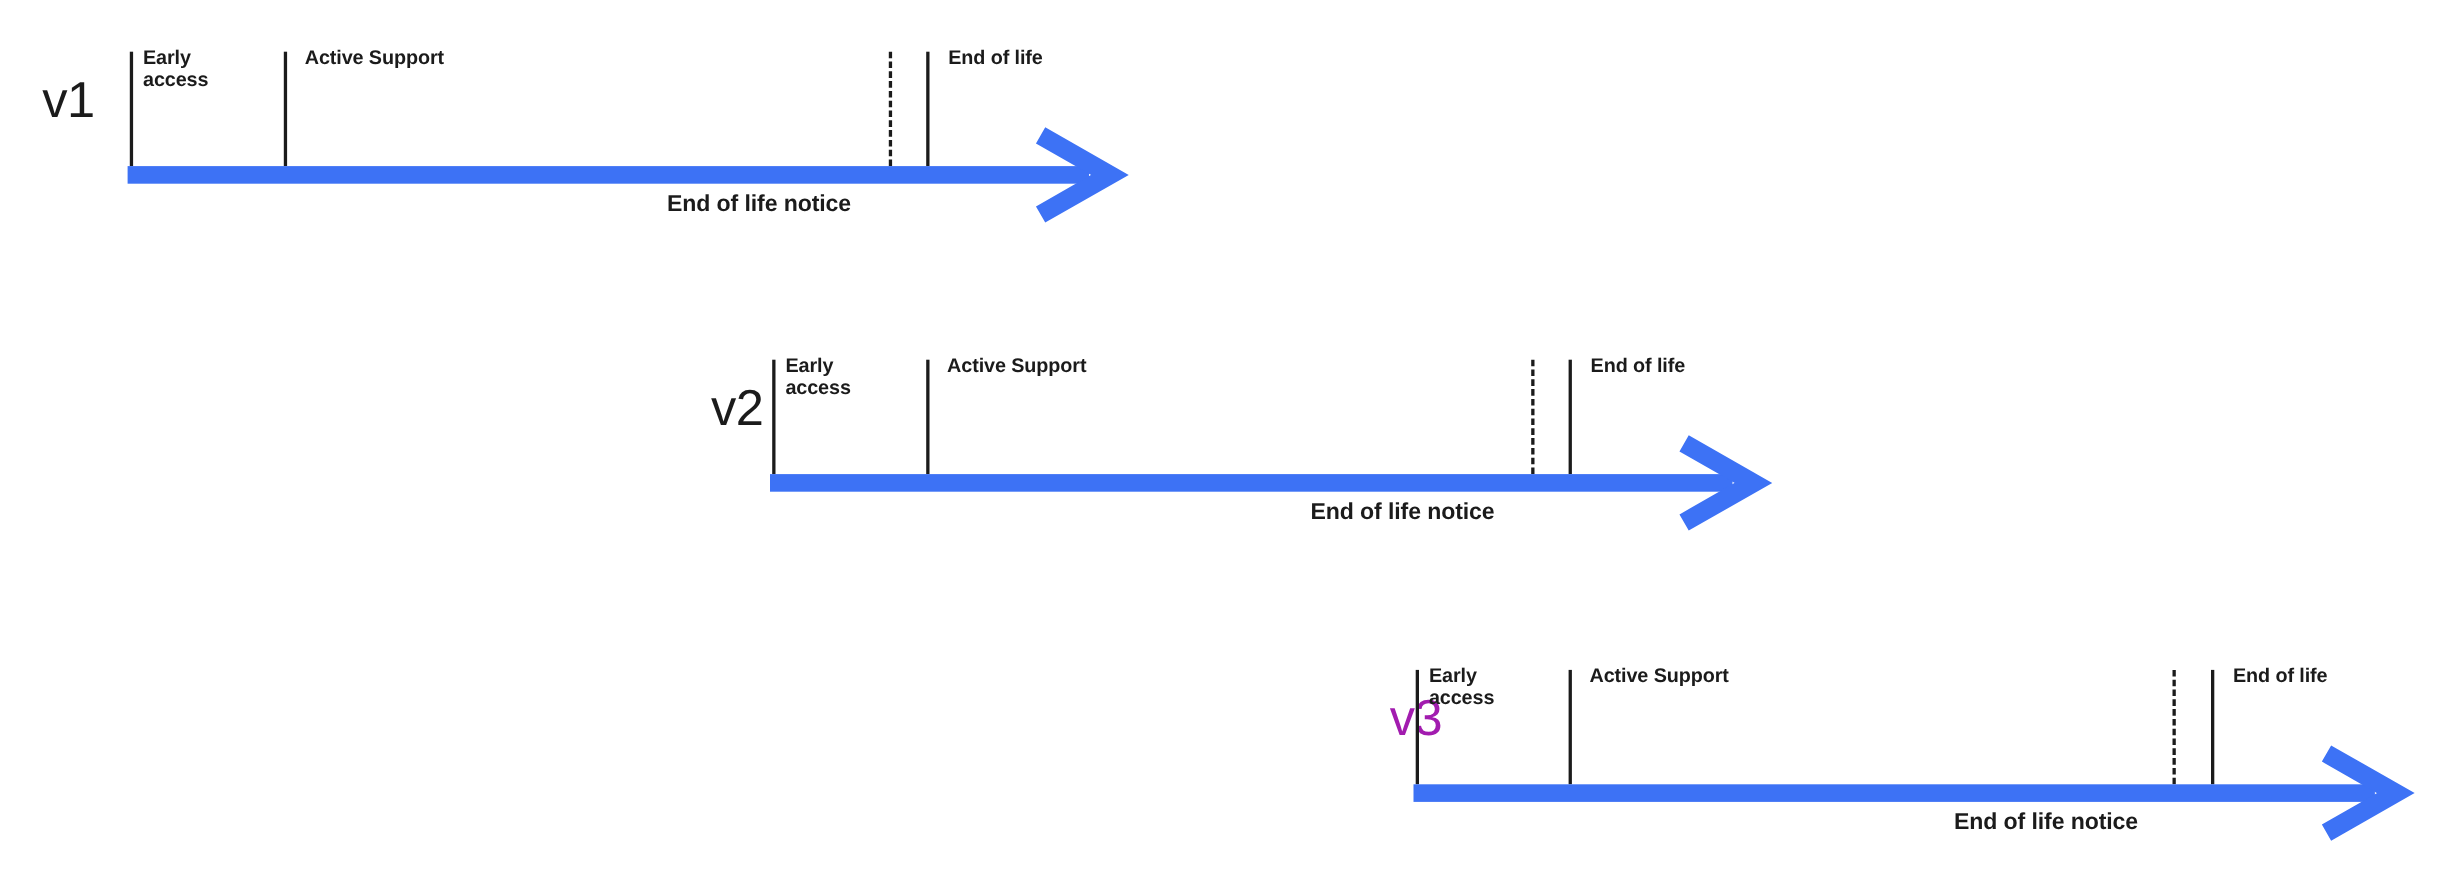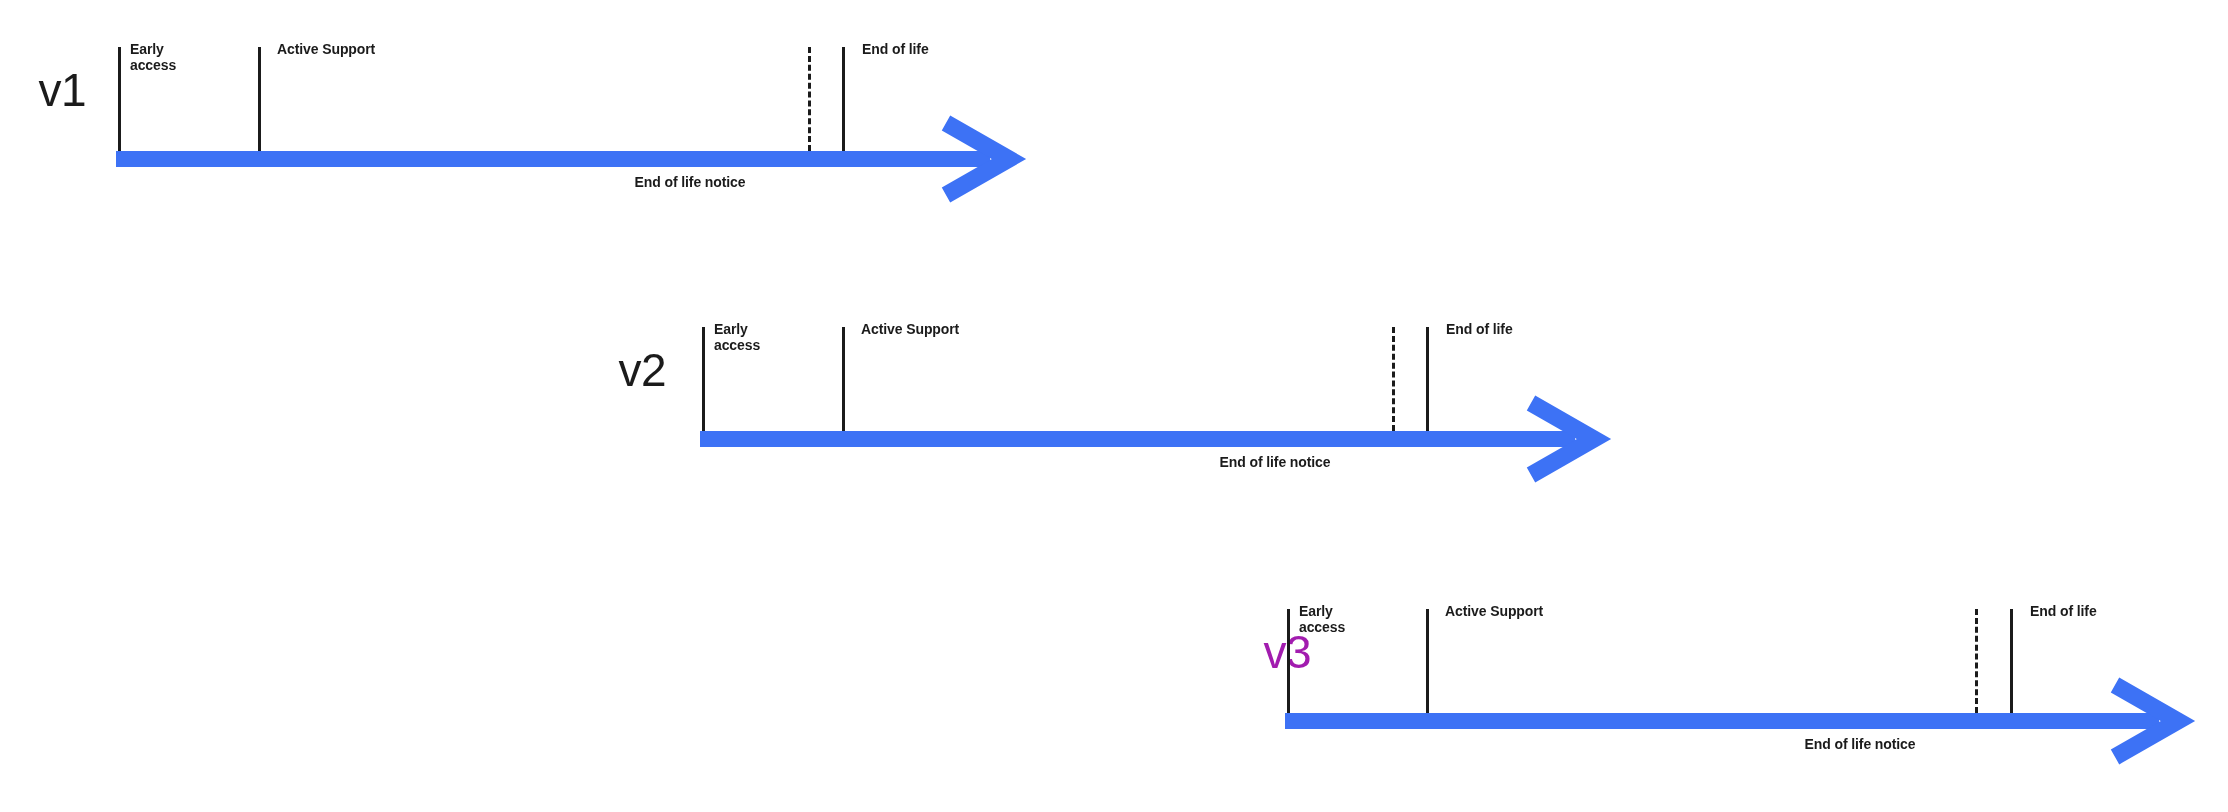--- a/index.html
+++ b/index.html
@@ -38,21 +38,21 @@
   
   .divider-dashed {
     position: absolute;
     width: 0;
     border-left: 3px dashed #1b1b1b;
   }
 
   
   .phase-label {
     position: absolute;
-    font-size: 14px;
+    font-size: 18px;
     font-weight: 700;
     color: #1b1b1b;
     line-height: 1.12;
     white-space: pre-line;
     letter-spacing: -0.1px;
   }
 
   
   .timeline-bar {
     position: absolute;
@@ -60,21 +60,21 @@
     background: #3d72f5;
   }
   .arrow-head {
     position: absolute;
     overflow: visible;
   }
 
   
   .notice-label {
     position: absolute;
-    font-size: 14px;
+    font-size: 21px;
     font-weight: 700;
     color: #1b1b1b;
     white-space: nowrap;
     letter-spacing: -0.1px;
     transform: translateX(-50%);
   }
 </style>
 </head>
 <body>
 
@@ -89,21 +89,21 @@
       <div class="divider" style="left: 842px; top: 47px; height: 104px; background: rgb(27, 27, 27);"></div>
       <div class="phase-label" style="left: 862px; top: 42px; color: rgb(27, 27, 27);">End of life</div>
       <div class="divider-dashed" style="left: 808px; top: 47px; height: 104px; border-left-color: rgb(27, 27, 27);"></div>
       <div class="timeline-bar" style="left: 116px; top: 151px; width: 874px; background: rgb(61, 114, 245);"></div>
       <svg class="arrow-head" width="83" height="100" style="left: 944px; top: 109px;">
         <polyline points="2,14 65,50 2,86" fill="none" stroke="#3d72f5" stroke-width="17" stroke-linecap="butt" stroke-linejoin="miter"></polyline>
       </svg>
       <div class="notice-label" style="left: 690px; top: 174px; color: rgb(27, 27, 27);">End of life notice</div>
     </div>
     <div style="position: absolute; left: 0px; top: 0px; width: 100%; height: 100%;">
-      <div class="version-label" style="left: 666px; top: 370px; color: rgb(27, 27, 27);">v2</div>
+      <div class="version-label" style="left: 694px; top: 370px; color: rgb(27, 27, 27);">v2</div>
       <div class="divider" style="left: 702px; top: 327px; height: 104px; background: rgb(27, 27, 27);"></div>
       <div class="phase-label" style="left: 714px; top: 322px; color: rgb(27, 27, 27);">Early
 access</div>
       <div class="divider" style="left: 842px; top: 327px; height: 104px; background: rgb(27, 27, 27);"></div>
       <div class="phase-label" style="left: 861px; top: 322px; color: rgb(27, 27, 27);">Active Support</div>
       <div class="divider" style="left: 1426px; top: 327px; height: 104px; background: rgb(27, 27, 27);"></div>
       <div class="phase-label" style="left: 1446px; top: 322px; color: rgb(27, 27, 27);">End of life</div>
       <div class="divider-dashed" style="left: 1392px; top: 327px; height: 104px; border-left-color: rgb(27, 27, 27);"></div>
       <div class="timeline-bar" style="left: 700px; top: 431px; width: 875px; background: rgb(61, 114, 245);"></div>
       <svg class="arrow-head" width="83" height="100" style="left: 1529px; top: 389px;">

